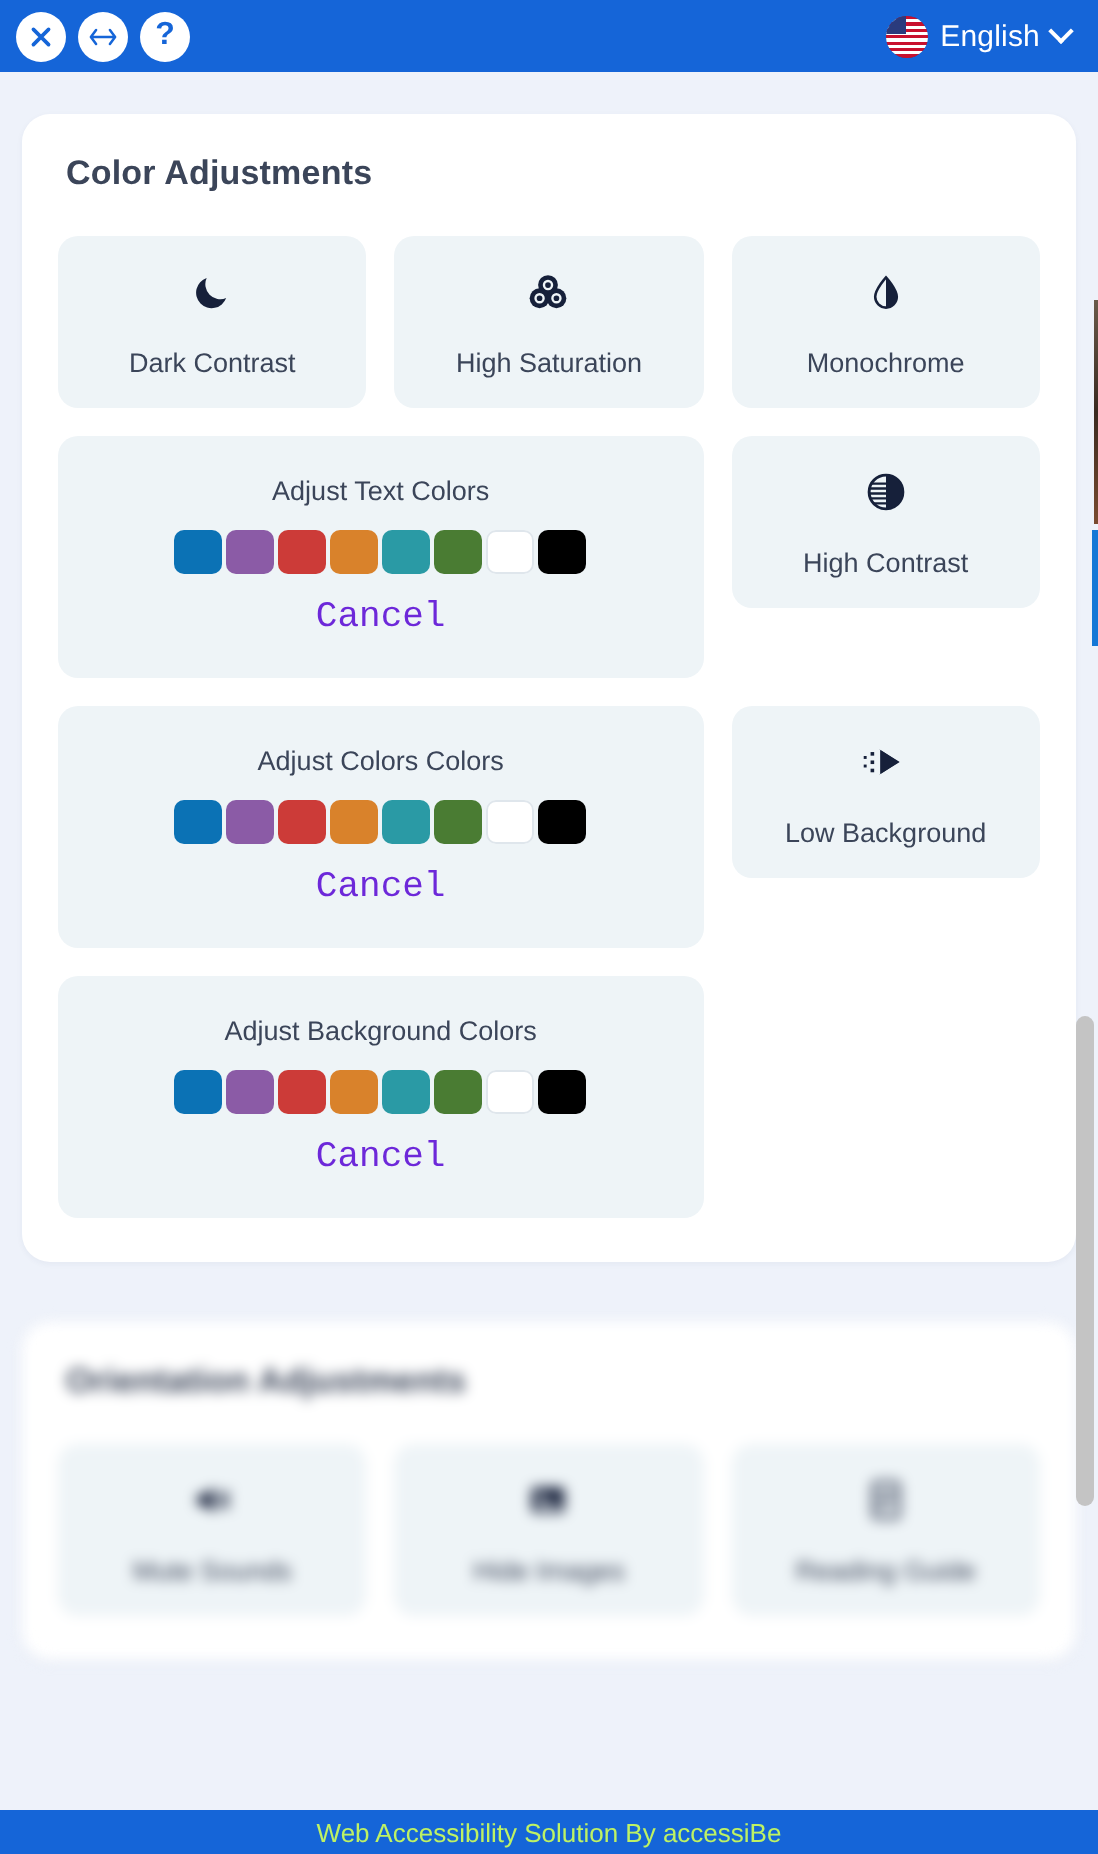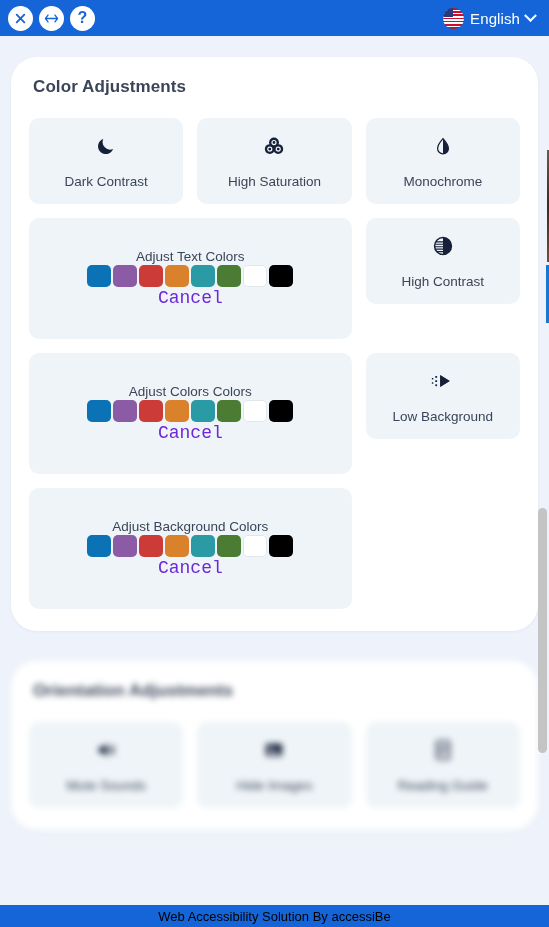--- a/index.html
+++ b/index.html
@@ -97,21 +97,21 @@
     top: 36px; left: 0;
     width: 549px;
     height: 869px;
     overflow: hidden;
     background: #eef2fa;
     padding: 0 11px;
   }
 
   .panel {
     background: #ffffff;
-    border-radius: 26px;
+    border-radius: 14px;
     padding: 20px 18px 22px 18px;
     box-shadow: 0 1px 3px rgba(30,50,90,.05);
   }
   .panel.first { margin-top: 21px; }
   .panel.second { margin-top: 30px; filter: blur(3.2px); }
 
   .panel-title {
     font-size: 17px;
     color: #3b4559;
     margin-bottom: 21px;
@@ -158,21 +158,21 @@
   
   .card-wide {
     grid-column: span 2;
     background: #eef4f7;
     border-radius: 10px;
     height: 121px;
     display: flex;
     flex-direction: column;
     align-items: center;
     justify-content: center;
-    gap: 1px;
+    gap: 12px;
   }
   .picker-title {
     font-size: 13.5px;
     color: #3b4559;
   }
   .swatches { display: flex; gap: 2px; }
   .swatch {
     width: 24px; height: 22px;
     border-radius: 5px;
     cursor: pointer;
@@ -185,21 +185,21 @@
     font-family: Liberation Mono, monospace;
   }
 
   
   .footer {
     position: absolute;
     left: 0; bottom: 0;
     width: 549px;
     height: 22px;
     background: #1565d8;
-    color: #000000;
+    color: #bef264;
     font-size: 13px;
     display: flex;
     align-items: center;
     justify-content: center;
     z-index: 20;
   }
 
   
   .sb-track {
     position: absolute;

